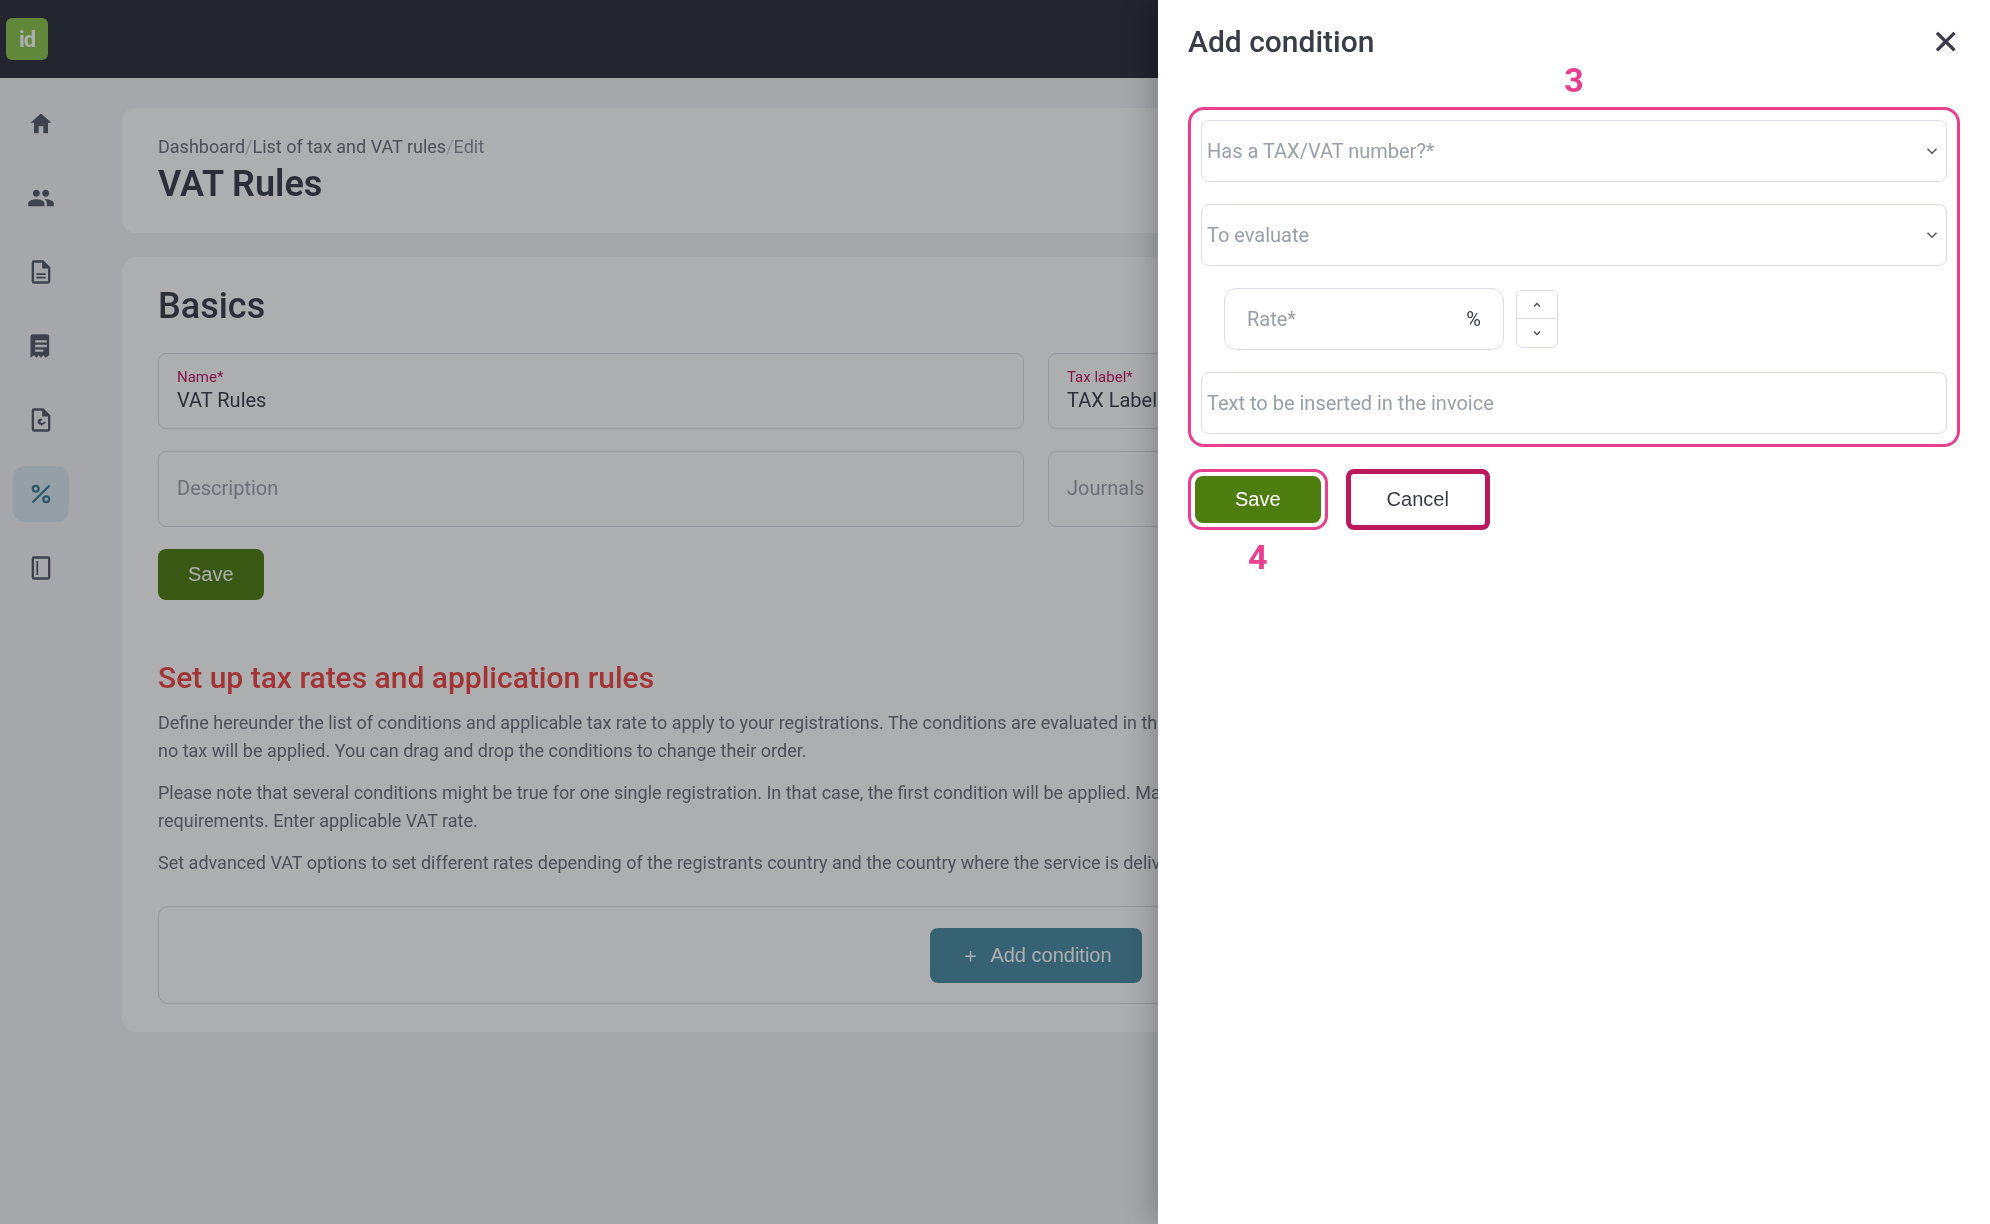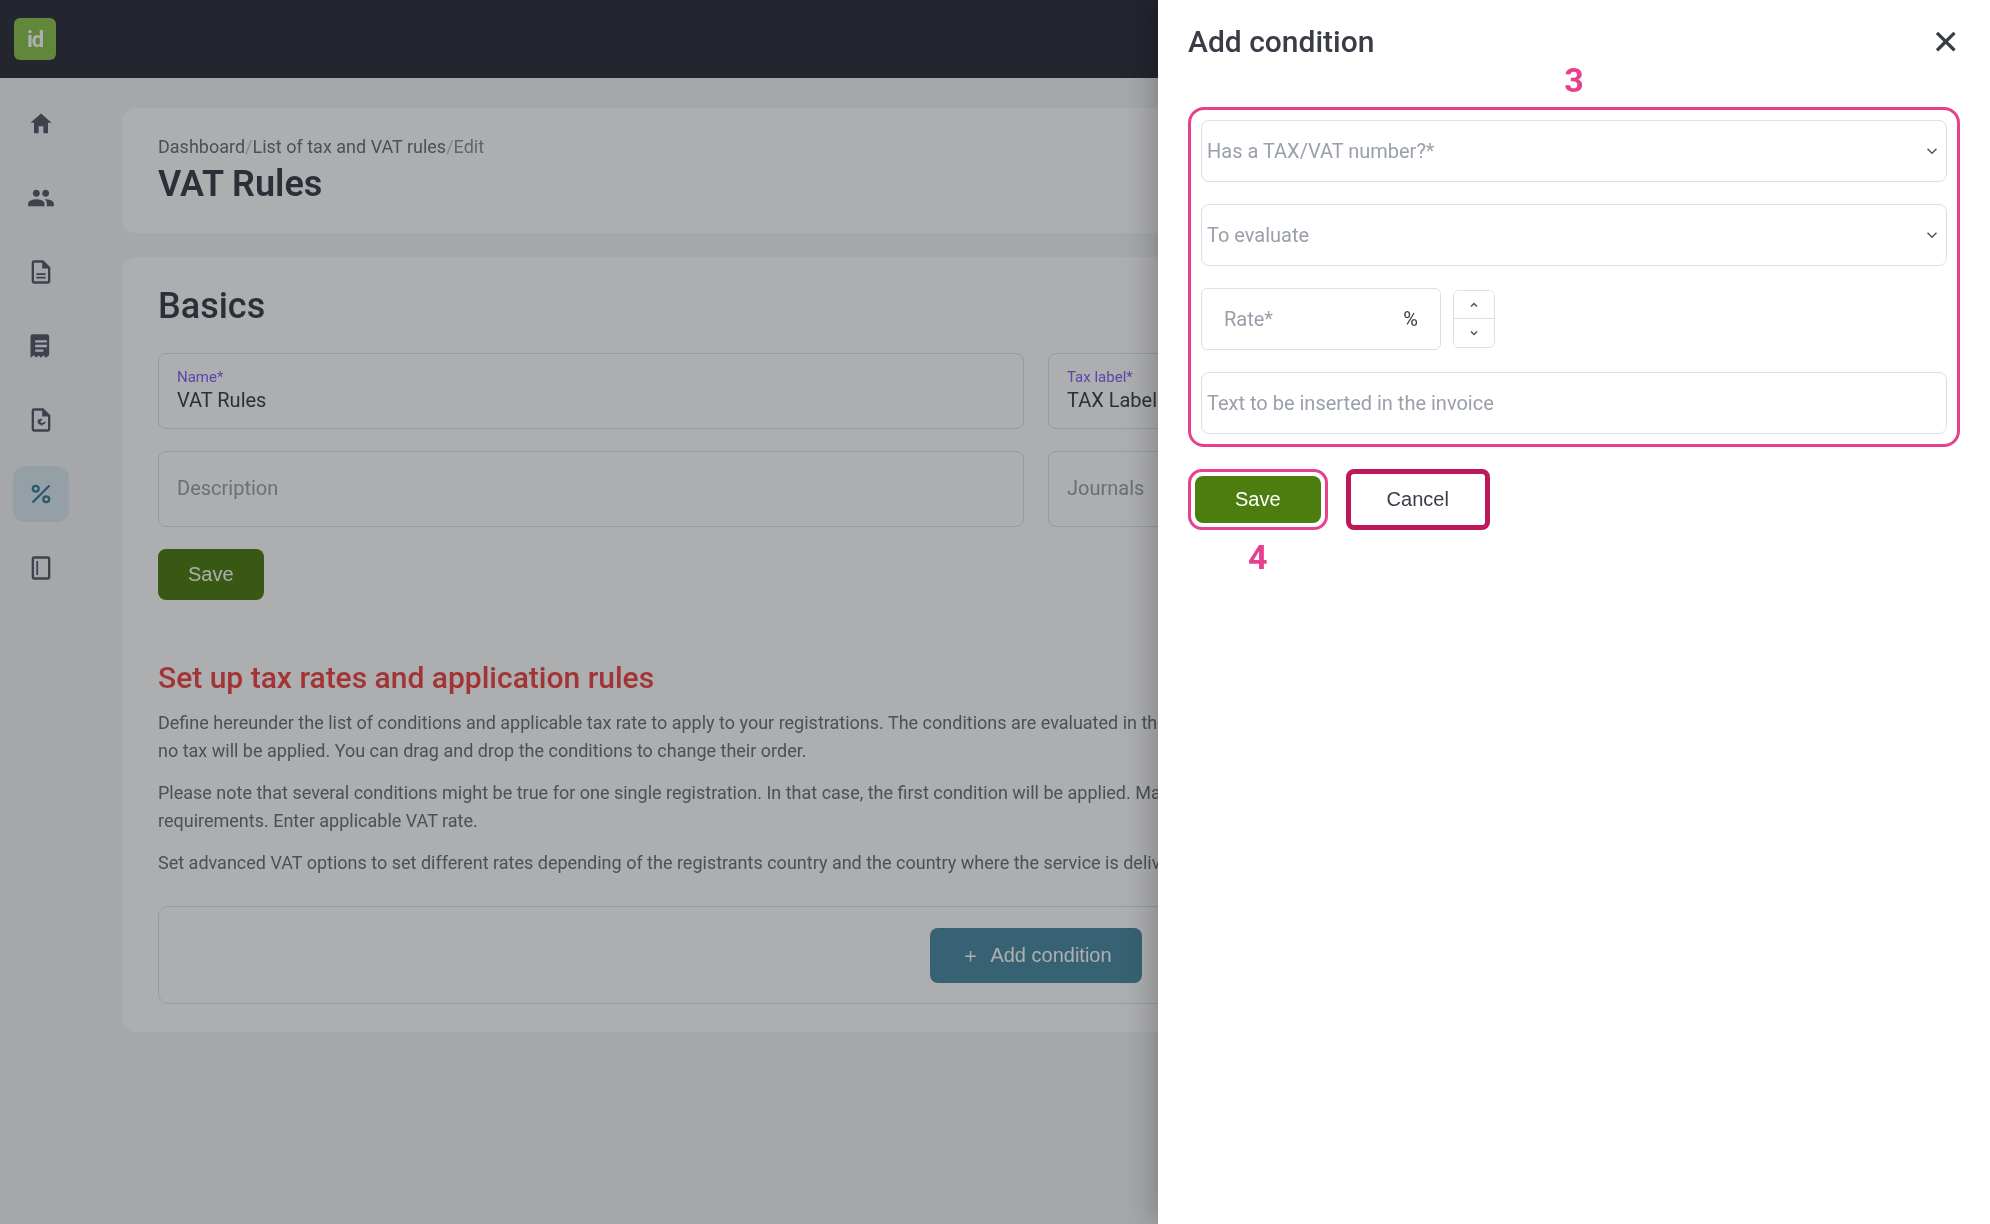--- a/index.html
+++ b/index.html
@@ -12,21 +12,21 @@
   overflow: hidden;
   position: relative;
 }
 
 
 .topbar {
   height: 78px;
   background: #2b2d3a;
   display: flex;
   align-items: center;
-  padding: 0 14px;
+  padding: 0 6px;
 }
 .logo {
   width: 42px;
   height: 42px;
   background: #8bc34a;
   border-radius: 6px;
   display: flex;
   align-items: center;
   justify-content: center;
   color: #fff;
@@ -112,21 +112,21 @@
   border: 1px solid #dcdfe5;
   border-radius: 8px;
   padding: 10px 18px 12px 18px;
   min-height: 76px;
   display: flex;
   flex-direction: column;
   justify-content: center;
 }
 .field-label {
   font-size: 15px;
-  color: #8b5cf6;
+  color: #be185d;
   margin-bottom: 2px;
 }
 .field-value {
   font-size: 20px;
   color: #3a3d48;
 }
 .field-placeholder {
   font-size: 20px;
   color: #9aa0a9;
 }
@@ -251,29 +251,30 @@
 }
 .panel-field:last-child { margin-bottom: 0; }
 
 .rate-row {
   display: flex;
   align-items: center;
   gap: 12px;
   margin-bottom: 22px;
 }
 .rate-field {
-  width: 240px;
+  width: 280px;
   border: 1px solid #dcdfe5;
-  border-radius: 6px;
+  border-radius: 12px;
   padding: 18px 22px;
   display: flex;
   align-items: center;
   justify-content: space-between;
   font-size: 20px;
   color: #9aa0a9;
+  margin-left: 23px;
 }
 .pct { color: #3a3d48; font-size: 20px; }
 .stepper {
   display: flex;
   flex-direction: column;
   border: 1px solid #dcdfe5;
   border-radius: 6px;
   overflow: hidden;
   width: 42px;
 }

